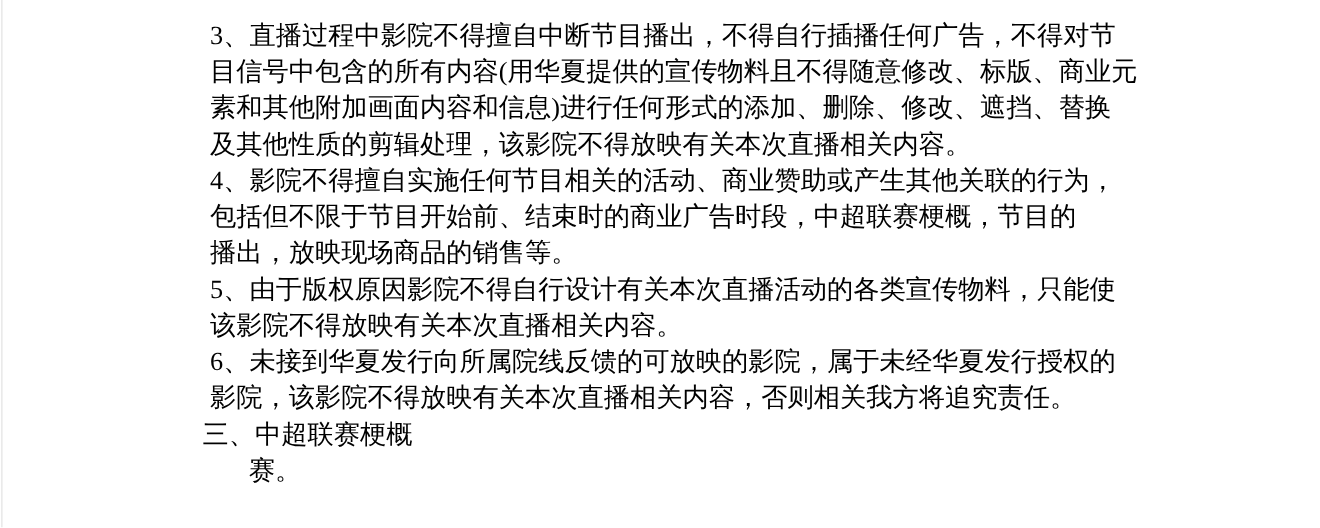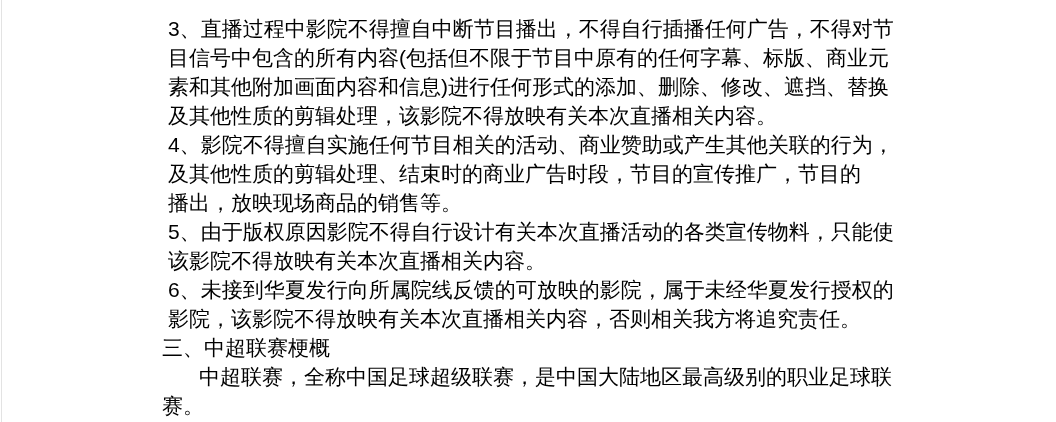--- a/index.html
+++ b/index.html
@@ -38,61 +38,61 @@
   }
   .line {
     height: 29px;
     line-height: 29px;
     font-size: 21px;
     white-space: nowrap;
     color: #000000;
   }
   .para.numbered-clause .line {
     margin-left: 6px;
+    font-family: Liberation Serif, serif;
   }
   .para.section-heading .line {
     font-weight: 400;
   }
   .para.body-paragraph .line:first-child {
     padding-left: 37px; 
   }
 </style>
 </head>
 <body>
 
 <div class="page">
   <div class="page-edge"></div>
   <div class="content">
 
     <div class="para numbered-clause">
       <div class="line">3、直播过程中影院不得擅自中断节目播出，不得自行插播任何广告，不得对节</div>
-      <div class="line">目信号中包含的所有内容(包括但不限于节目中原有的任何字幕、标版、商业元</div>
+      <div class="line">目信号中包含的所有内容(用华夏提供的宣传物料且不得随意修改、标版、商业元</div>
       <div class="line">素和其他附加画面内容和信息)进行任何形式的添加、删除、修改、遮挡、替换</div>
       <div class="line">及其他性质的剪辑处理，该影院不得放映有关本次直播相关内容。</div>
     </div>
 
     <div class="para numbered-clause">
       <div class="line">4、影院不得擅自实施任何节目相关的活动、商业赞助或产生其他关联的行为，</div>
-      <div class="line">及其他性质的剪辑处理、结束时的商业广告时段，节目的宣传推广，节目的</div>
+      <div class="line">包括但不限于节目开始前、结束时的商业广告时段，中超联赛梗概，节目的</div>
       <div class="line">播出，放映现场商品的销售等。</div>
     </div>
 
     <div class="para numbered-clause">
       <div class="line">5、由于版权原因影院不得自行设计有关本次直播活动的各类宣传物料，只能使</div>
       <div class="line">该影院不得放映有关本次直播相关内容。</div>
     </div>
 
     <div class="para numbered-clause">
       <div class="line">6、未接到华夏发行向所属院线反馈的可放映的影院，属于未经华夏发行授权的</div>
       <div class="line">影院，该影院不得放映有关本次直播相关内容，否则相关我方将追究责任。</div>
     </div>
 
     <div class="para section-heading">
       <div class="line">三、中超联赛梗概</div>
     </div>
 
     <div class="para body-paragraph">
-      <div class="line">中超联赛，全称中国足球超级联赛，是中国大陆地区最高级别的职业足球联</div>
       <div class="line">赛。</div>
     </div>
 
   </div>
 </div>
 
 </body></html>

